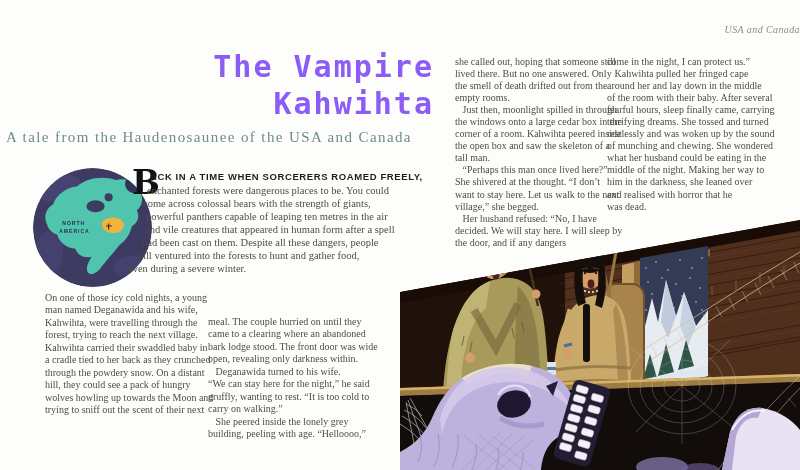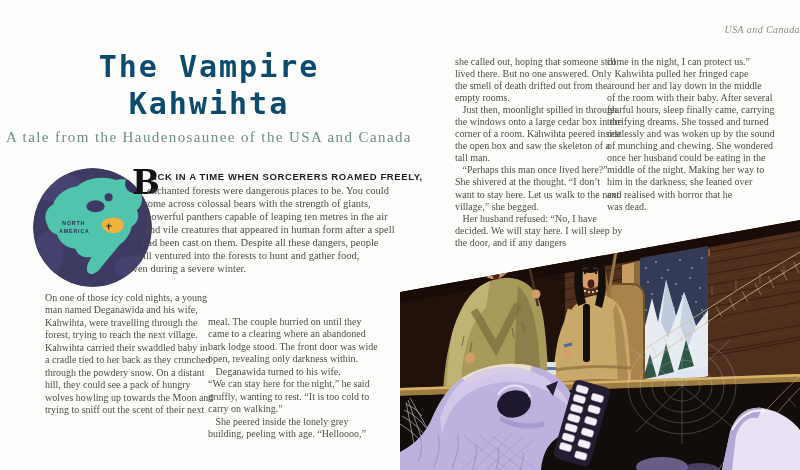--- a/index.html
+++ b/index.html
@@ -1,21 +1,21 @@
 <!DOCTYPE html>
 <html><head>
 <meta charset="utf-8">
 <style>
   html,body{margin:0;padding:0;background:#e8e8e6;}
   .spread{position:relative;width:800px;height:470px;background:#fdfdfb;overflow:hidden;
           font-family:"Liberation Serif",serif;color:#4e4c45;}
   
-  .title{position:absolute;left:0;top:48px;width:418px;text-align:center;
+  .title{position:absolute;left:16px;top:48px;width:418px;text-align:right;
          font-family:"DejaVu Sans Mono",monospace;font-weight:bold;font-size:30px;
-         line-height:37px;letter-spacing:2px;color:#0c4a6e;}
+         line-height:37px;letter-spacing:2px;color:#8b5cf6;}
   .subtitle{position:absolute;left:0;top:129px;width:418px;text-align:center;
             font-size:15px;letter-spacing:1.4px;color:#6d8d85;}
   .globe{position:absolute;left:33px;top:168px;width:119px;height:119px;}
   .dropcap{position:absolute;left:132px;top:166px;font-family:"DejaVu Serif",serif;
            font-weight:bold;font-size:33px;line-height:33px;color:#111;}
   .opening{position:absolute;left:128px;top:170px;width:268px;}
   .opening .line{white-space:pre;font-size:10.5px;line-height:13px;color:#4e4c45;}
   .opening .line.lead{font-family:"Liberation Sans",sans-serif;font-weight:bold;
                       font-size:9.5px;letter-spacing:.6px;color:#1d1d1b;line-height:14px;}
   .opening .line:nth-child(1){padding-left:22px}
@@ -140,21 +140,21 @@
 
   <div class="pcol" id="rcol2">
     <div class="line">come in the night, I can protect us.”</div>
     <div class="line">   Kahwihta pulled her fringed cape</div>
     <div class="line">around her and lay down in the middle</div>
     <div class="line">of the room with their baby. After several</div>
     <div class="line">fearful hours, sleep finally came, carrying</div>
     <div class="line">terrifying dreams. She tossed and turned</div>
     <div class="line">restlessly and was woken up by the sound</div>
     <div class="line">of munching and chewing. She wondered</div>
-    <div class="line">once her husband could be eating in the</div>
+    <div class="line">what her husband could be eating in the</div>
     <div class="line">middle of the night. Making her way to</div>
     <div class="line">him in the darkness, she leaned over</div>
     <div class="line">and realised with horror that he</div>
     <div class="line">was dead.</div>
   </div>
 
   <div class="illustration">
     <svg width="400" height="252" viewBox="0 0 400 252">
       <defs>
           <clipPath id="illclip">

